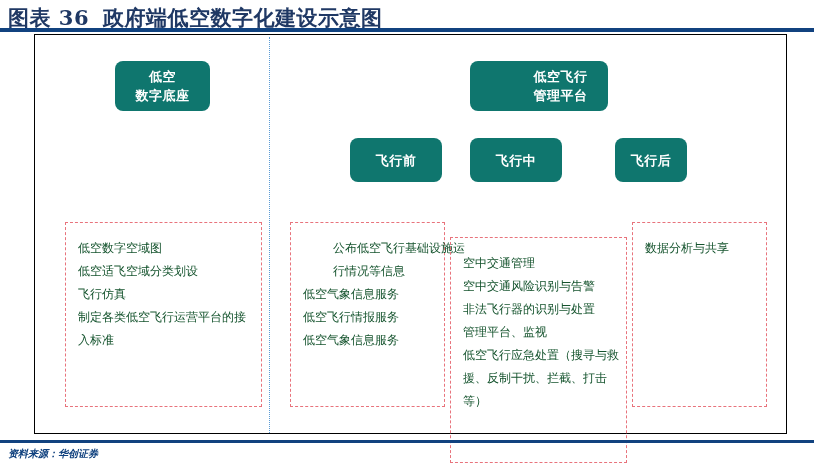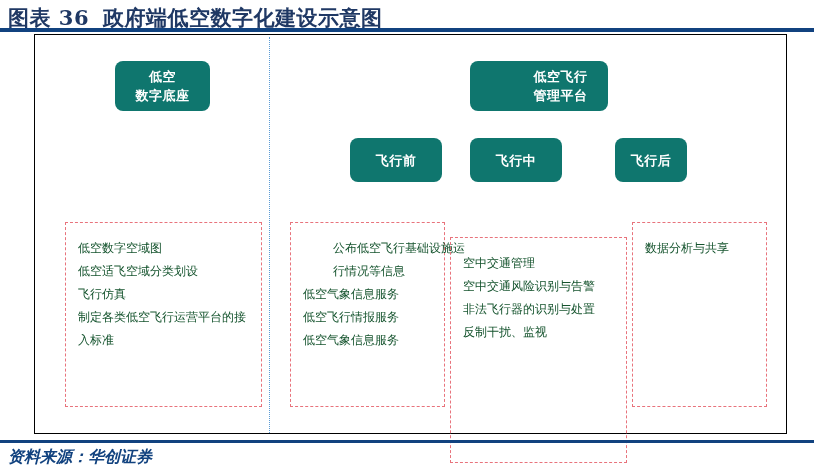--- a/index.html
+++ b/index.html
@@ -118,21 +118,21 @@
     height: 3px;
     background: #11427F;
   }
   .footer-text {
     position: absolute;
     left: 8px;
     top: 447px;
     font-family: "DejaVu Serif", "Liberation Serif", serif;
     font-style: italic;
     font-weight: bold;
-    font-size: 16px;
+    font-size: 10px;
     color: #11427F;
     white-space: nowrap;
   }
 </style>
 </head>
 <body>
 
 <div class="chart-title">
   <span class="title-num">图表 36</span><span>政府端低空数字化建设示意图</span>
 </div>
@@ -171,21 +171,22 @@
   <div class="dashbox db-2">
       <div class="line wrap">公布低空飞行基础设施运行情况等信息</div>
       <div class="line">低空气象信息服务</div>
       <div class="line">低空飞行情报服务</div>
       <div class="line">低空气象信息服务</div>
     </div>
   <div class="dashbox db-3">
       <div class="line">空中交通管理</div>
       <div class="line wrap">空中交通风险识别与告警</div>
       <div class="line wrap">非法飞行器的识别与处置</div>
-      <div class="line">反制干扰、监视</div>
+      <div class="line">管理平台、监视</div>
+      <div class="line wrap">低空飞行应急处置（搜寻与救援、反制干扰、拦截、打击等）</div>
     </div>
   <div class="dashbox db-4">
       <div class="line">数据分析与共享</div>
     </div>
 
 </div>
 
 <div class="footer-rule"></div>
 <div class="footer-text">资料来源：华创证券</div>
 

